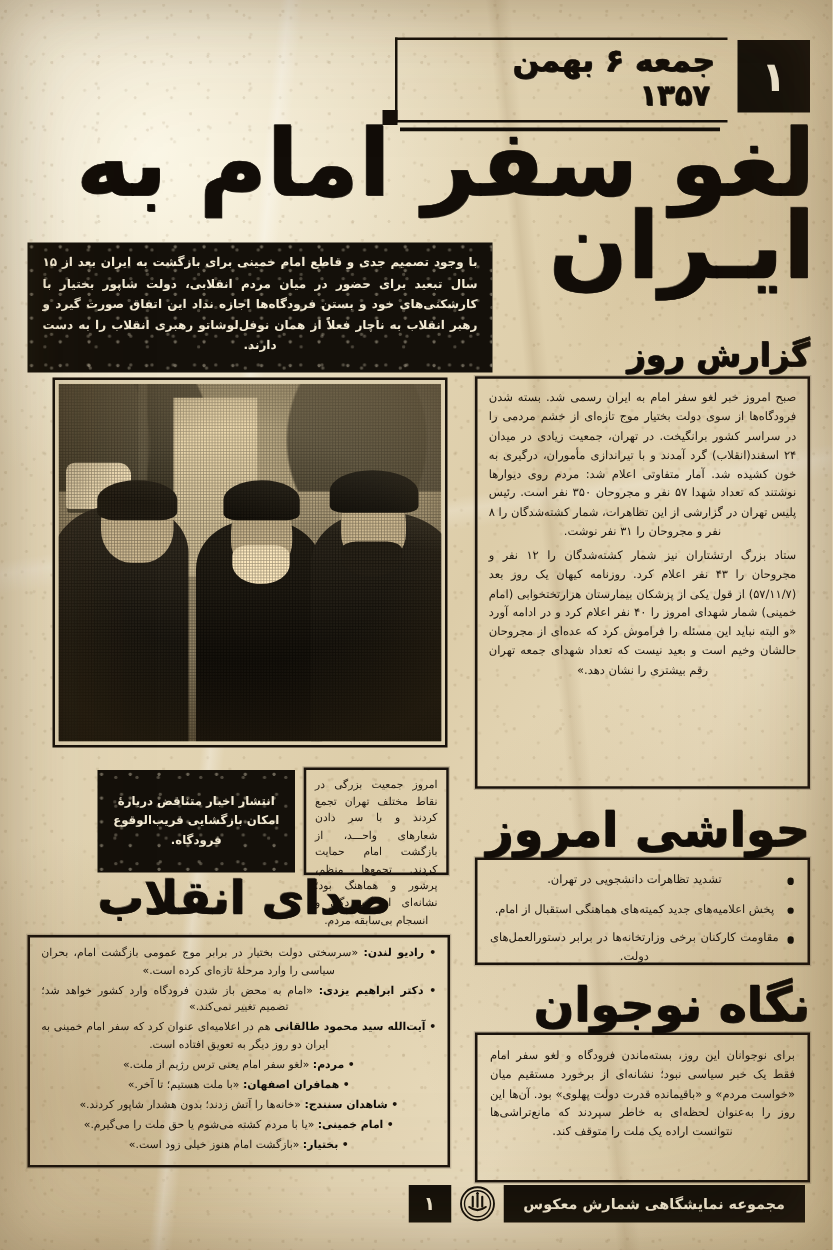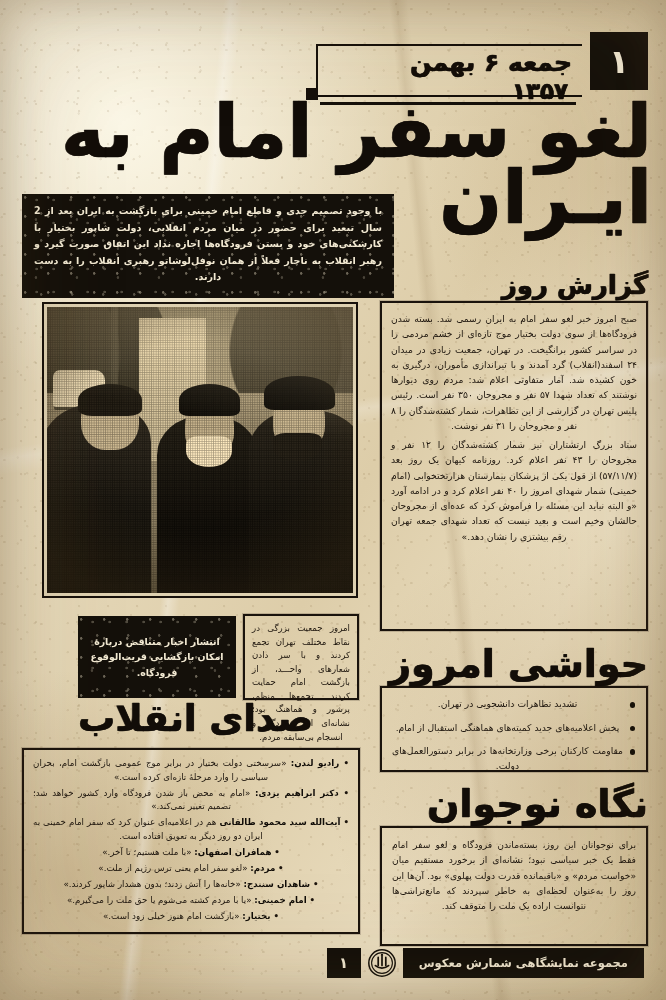--- a/index.html
+++ b/index.html
@@ -137,22 +137,22 @@
     width: 58px; height: 58px;
     background: #14100a;
     color: #f3ead4;
     font-size: 33px;
     font-weight: 900;
     display: flex; align-items: center; justify-content: center;
     line-height: 1;
   }
   #dateplate {
     position: absolute;
-    right: 66px; top: 18px;
-    width: 266px; height: 53px;
+    right: 66px; top: 4px;
+    width: 266px; height: 68px;
     border: 2.5px solid #15100a;
     border-right: none;
   }
   #date-line1 {
     position: absolute;
     right: 10px; top: 4px;
     font-size: 25px; font-weight: 900;
     color: #120d08; line-height: 1.05;
     white-space: nowrap;
   }
@@ -489,21 +489,21 @@
       <div id="masthead-rule"></div>
       <div id="masthead-tick"></div>
     </div>
 
     <div id="headline" class="fa display">
       <span class="hl-line hl1">لغو سفر امام به</span>
       <span class="hl-line hl2">ایـران</span>
     </div>
 
     <div id="lead" class="fa blackbox">
-      <div style="position:relative;z-index:2">با وجود تصمیم جدی و قاطع امام خمینی برای بازگشت به ایران بعد از 2 سال تبعید برای حضور در میان مردم انقلابی، دولت شاپور بختیار با کارشکنی‌های خود و بستن فرودگاه‌ها اجازه نداد این اتفاق صورت گیرد و رهبر انقلاب به ناچار فعلاً از همان نوفل‌لوشاتو رهبری انقلاب را به دست دارند.</div>
+      <div style="position:relative;z-index:2">با وجود تصمیم جدی و قاطع امام خمینی برای بازگشت به ایران بعد از ۱۵ سال تبعید برای حضور در میان مردم انقلابی، دولت شاپور بختیار با کارشکنی‌های خود و بستن فرودگاه‌ها اجازه نداد این اتفاق صورت گیرد و رهبر انقلاب به ناچار فعلاً از همان نوفل‌لوشاتو رهبری انقلاب را به دست دارند.</div>
     </div>
 
     <div id="photo-frame">
       <div id="photo">
         <div class="ph" id="ph-bg-trees"></div>
         <div class="ph" id="ph-road"></div>
         <div class="ph" id="ph-wall"></div>
         <div class="ph" id="ph-car"></div>
         <div class="ph" id="ph-pole"></div>
         <div class="ph" id="ph-fig-left"></div>
@@ -554,22 +554,22 @@
       <div id="crowd-text">امروز جمعیت بزرگی در نقاط مختلف تهران تجمع کردند و با سر دادن شعارهای واحـــد، از بازگشت امام حمایت کردند. تجمع‌ها منظم، پرشور و هماهنگ بود؛ نشانه‌ای از گستردگی و انسجام بی‌سابقه مردم.</div>
     </div>
 
     <div id="voice-title" class="fa display">صدای انقلاب</div>
 
     <div id="voice-box" class="fa framed">
       <ul class="quotes">
         <li><span class="dot">•</span> <span class="spk">رادیو لندن:</span> <span>«سرسختی دولت بختیار در برابر موج عمومی بازگشت امام، بحران سیاسی را وارد مرحلهٔ تازه‌ای کرده است.»</span></li>
         <li><span class="dot">•</span> <span class="spk">دکتر ابراهیم یزدی:</span> <span>«امام به محض باز شدن فرودگاه وارد کشور خواهد شد؛ تصمیم تغییر نمی‌کند.»</span></li>
         <li><span class="dot">•</span> <span class="spk">آیت‌الله سید محمود طالقانی</span> <span>هم در اعلامیه‌ای عنوان کرد که سفر امام خمینی به ایران دو روز دیگر به تعویق افتاده است.</span></li>
+        <li><span class="dot">•</span> <span class="spk">مردم:</span> <span>«لغو سفر امام یعنی ترس رژیم از ملت.»</span></li>
         <li><span class="dot">•</span> <span class="spk">همافران اصفهان:</span> <span>«با ملت هستیم؛ تا آخر.»</span></li>
-        <li><span class="dot">•</span> <span class="spk">مردم:</span> <span>«لغو سفر امام یعنی ترس رژیم از ملت.»</span></li>
         <li><span class="dot">•</span> <span class="spk">شاهدان سنندج:</span> <span>«خانه‌ها را آتش زدند؛ بدون هشدار شاپور کردند.»</span></li>
         <li><span class="dot">•</span> <span class="spk">امام خمینی:</span> <span>«یا با مردم کشته می‌شوم یا حق ملت را می‌گیرم.»</span></li>
         <li><span class="dot">•</span> <span class="spk">بختیار:</span> <span>«بازگشت امام هنوز خیلی زود است.»</span></li>
       </ul>
     </div>
 
     <div id="footer-bar">
       <div id="footer-title" class="fa">مجموعه نمایشگاهی شمارش معکوس</div>
       <div id="footer-logo">
         <svg width="30" height="30" viewBox="0 0 30 30" aria-hidden="true">

